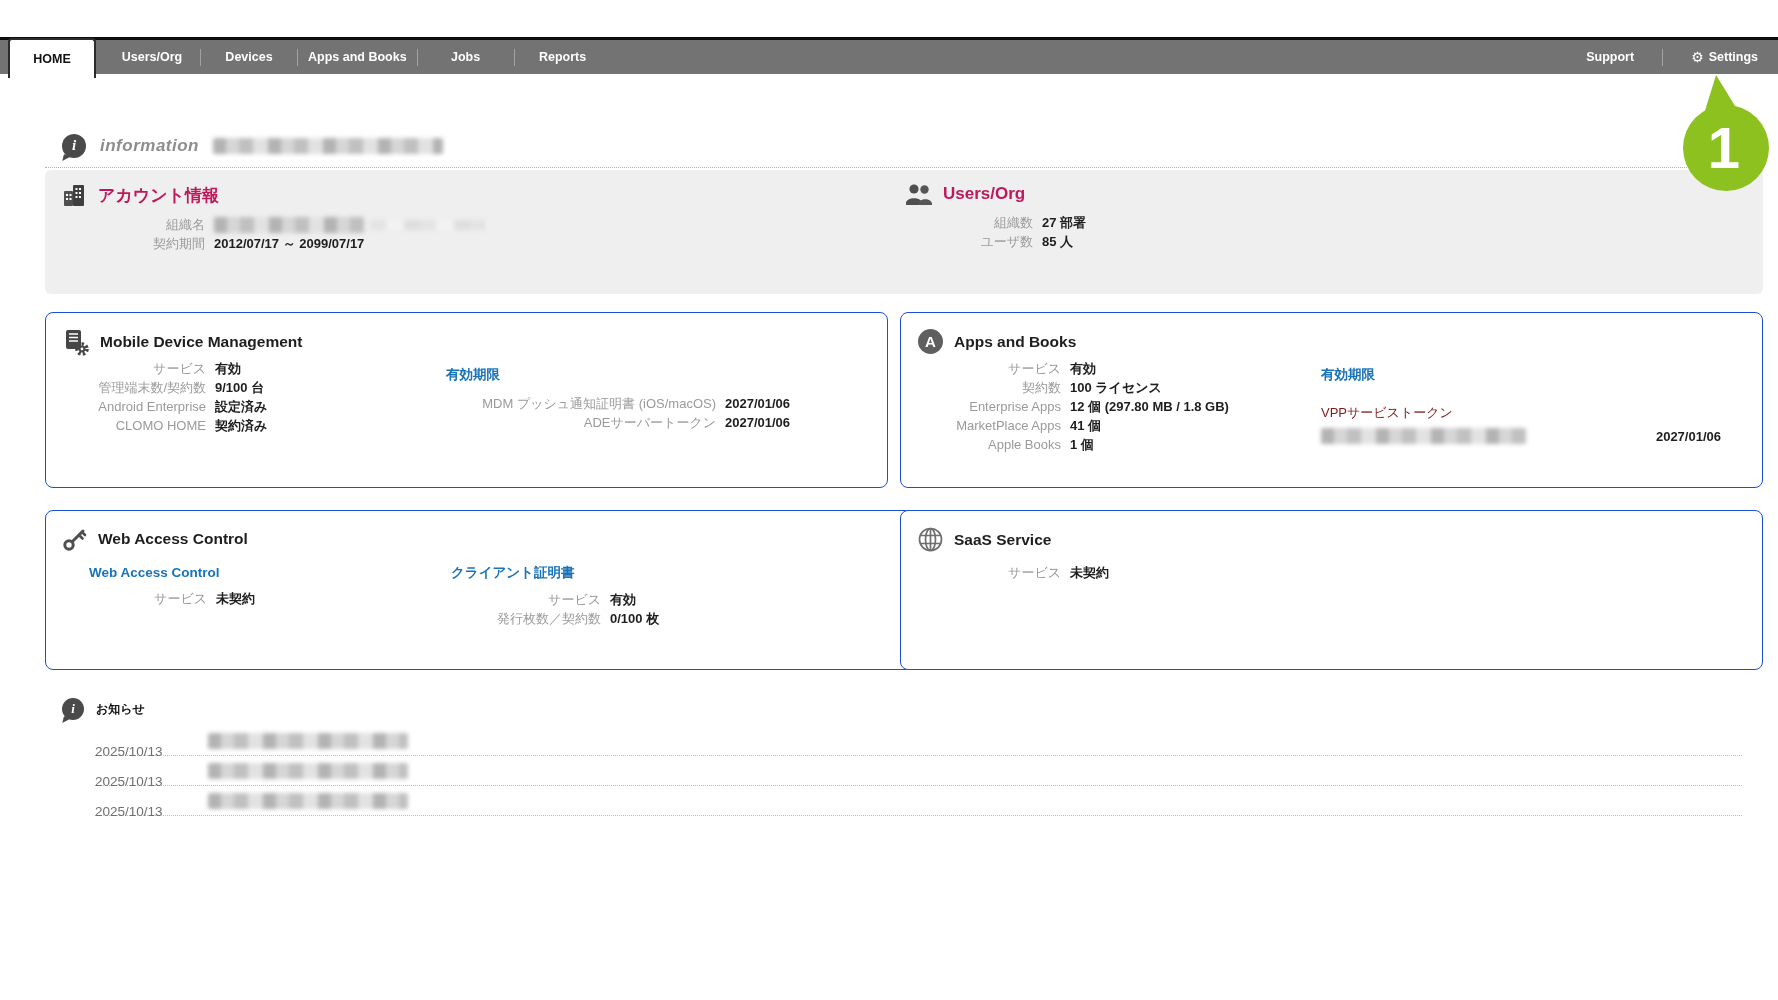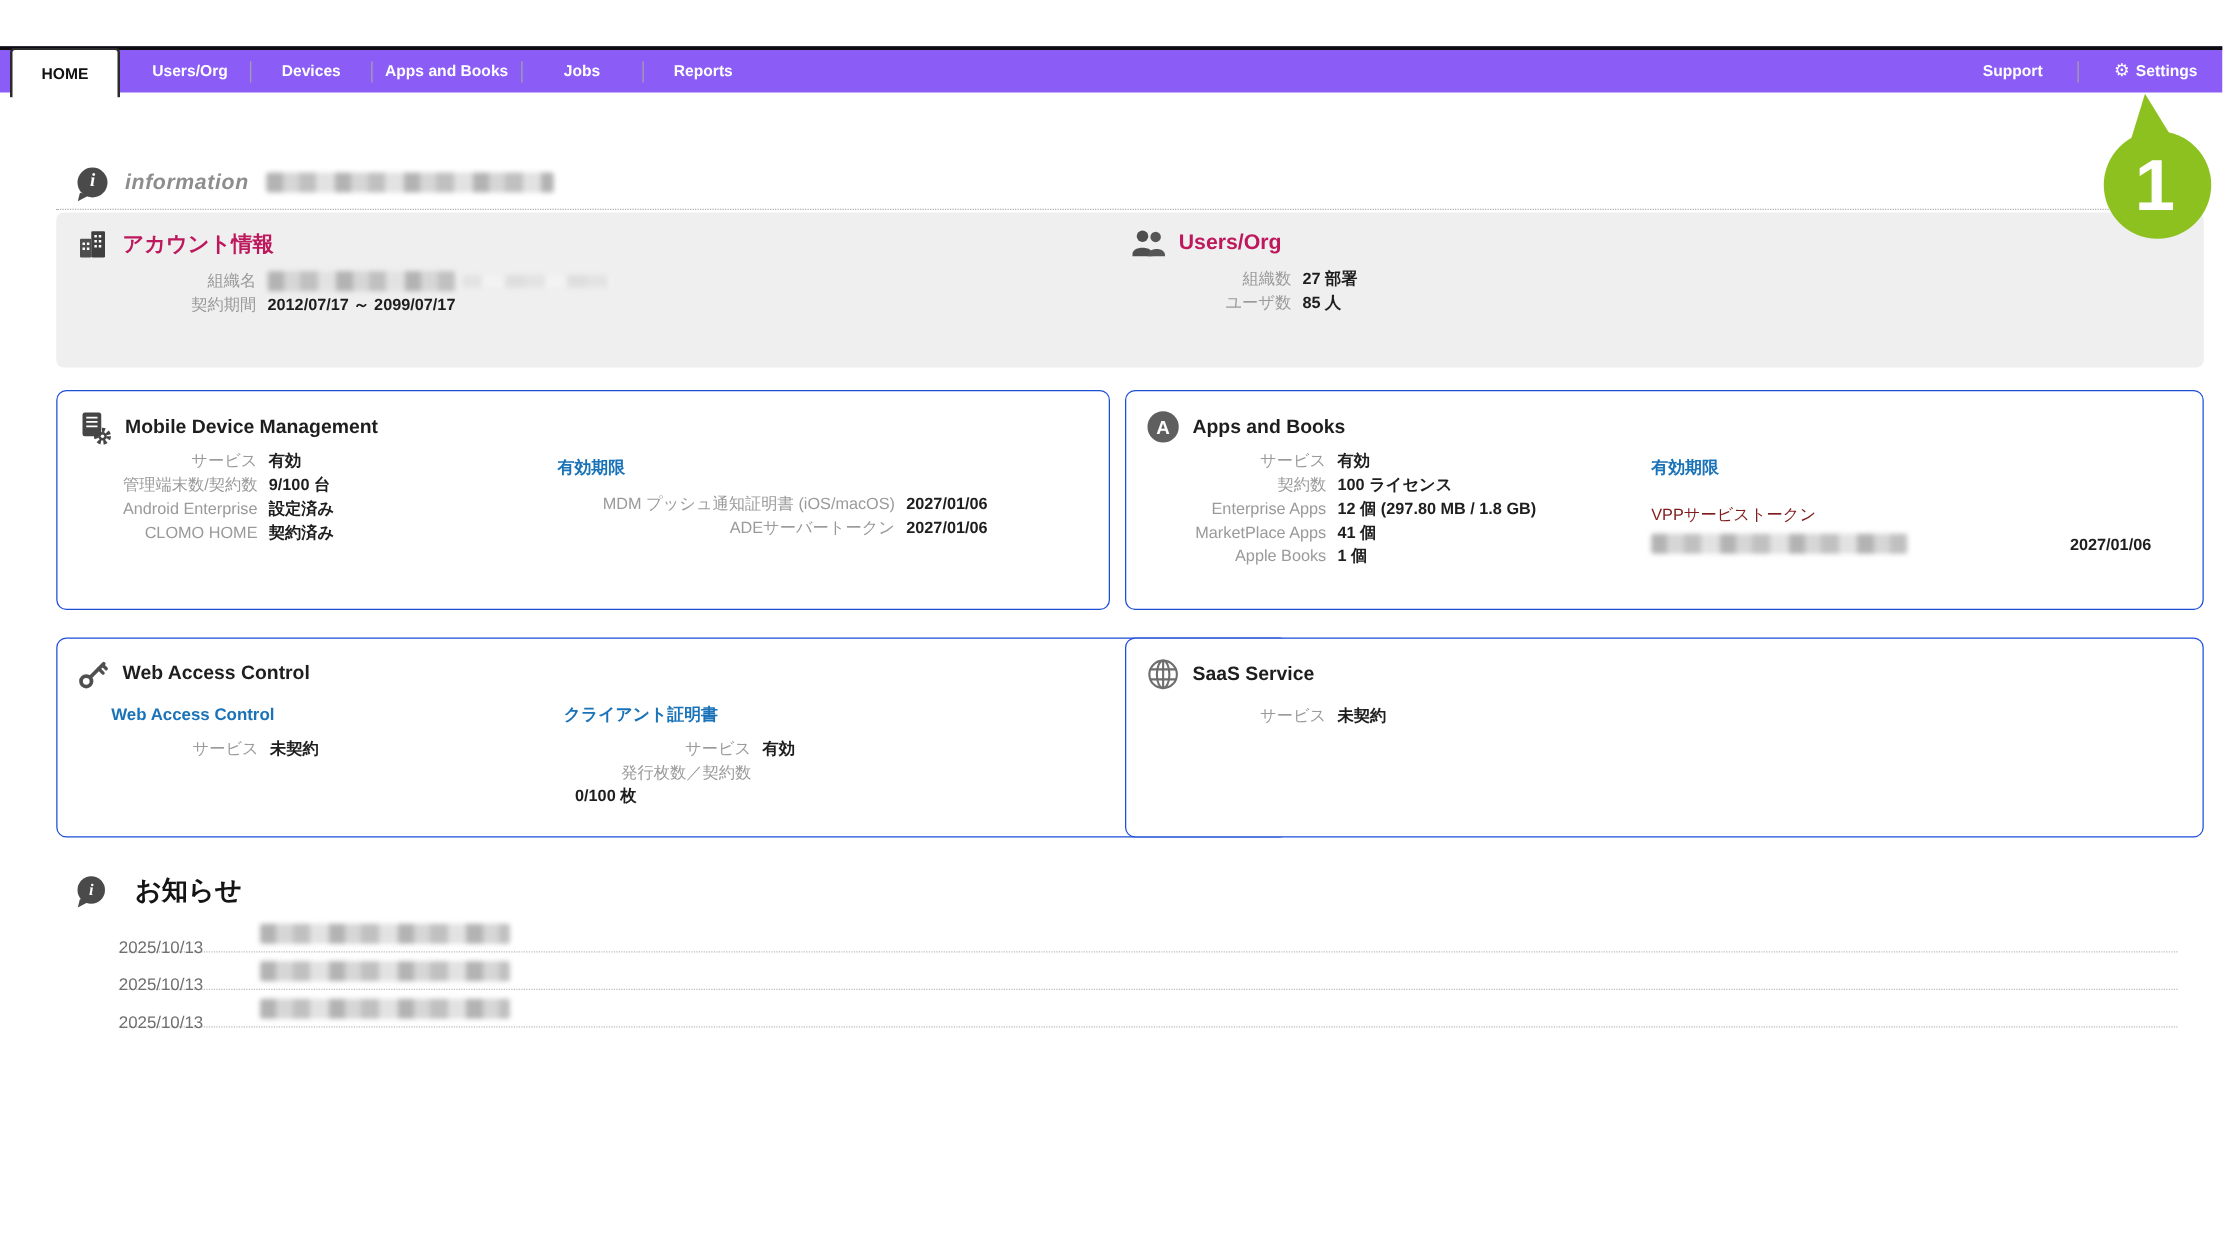--- a/index.html
+++ b/index.html
@@ -5,21 +5,21 @@
   * { box-sizing: border-box; }
   html,body { margin:0; padding:0; }
   body {
     width:1778px; height:1000px; position:relative; overflow:hidden;
     background:#ffffff; font-family:"Liberation Sans","DejaVu Sans",sans-serif;
     -webkit-font-smoothing:antialiased;
   }
 
   
   .nav { position:absolute; left:0; top:37px; width:1778px; height:37px;
-         background:#8b5cf6; border-top:3px solid #0d0d0d; }
+         background:#737373; border-top:3px solid #0d0d0d; }
   .home-tab { position:absolute; left:8px; top:-2px; width:88px; height:40px;
       background:#ffffff; border:2px solid #2b2b2b; border-bottom:0;
       border-radius:4px 4px 0 0; z-index:6; display:flex; align-items:center;
       justify-content:center; font-size:12.5px; font-weight:bold; color:#111; cursor:pointer; }
   .nav-tabs { position:absolute; left:104px; top:0; height:34px; display:flex; align-items:center; }
   .nav-tab { min-width:96px; padding:0 10px; text-align:center; color:#fff;
       font-size:12.5px; font-weight:bold; cursor:pointer; }
   .nav-sep { width:1px; height:17px; background:#a2a2a2; }
   .nav-right { position:absolute; right:20px; top:0; height:34px; display:flex;
       align-items:center; gap:28px; }
@@ -88,21 +88,21 @@
   .wac-col-l .kv, .wac-col-r .kv { margin-top:8px; }
   .wac-col-l .kv .k { width:118px; }
   .wac-col-r .kv .k { width:150px; }
   .saas-rows { position:absolute; left:20px; top:52px; }
   .saas-rows .kv .k { width:140px; }
 
   
   .notices { position:absolute; left:62px; top:698px; width:1680px; }
   .notices .head { display:flex; align-items:center; gap:12px; }
   .notices .head .bubble { width:22px; height:22px; font-size:13px; }
-  .notices .head .ttl { font-size:21px; font-weight:bold; color:#141414;margin-left:12px; }
+  .notices .head .ttl { font-size:12px; font-weight:bold; color:#141414; }
   .notice-rows { margin-left:33px; margin-top:6px; }
   .notice-row { display:flex; align-items:center; height:30px;
       border-bottom:1px dotted #bdbdbd; cursor:pointer; }
   .notice-date { color:#6f6f6f; font-size:13.5px; width:95px; flex:0 0 auto;margin-top:21px; }
   .notice-row .redacted { width:200px; margin-left:18px; }
 
   .icon-svg { flex:0 0 auto; }
   .w230{width:230px;} .w150{width:150px;} .w225{width:225px;} .w205{width:205px;} .w120{width:120px; height:10px; margin-left:6px;}
 </style>
 </head>
@@ -303,21 +303,21 @@
       <span class="k">サービス</span>
       <span class="v">未契約</span>
     </div>
   </div>
   <div class="wac-col-r">
     <span class="blue-link">クライアント証明書</span>
     <div class="kv">
       <span class="k">サービス</span>
       <span class="v">有効</span>
     </div>
-    <div class="kv" style="margin-top:0;flex-direction:column;">
+    <div class="kv" style="margin-top:0;">
       <span class="k">発行枚数／契約数</span>
       <span class="v">0/100 枚</span>
     </div>
   </div>
 </div>
 
 <div class="card" id="card-saas">
   <div class="sec-head">
     <svg class="icon-svg" width="27" height="27" viewBox="0 0 27 27">
       <g stroke="#6e6e6e" fill="none" stroke-width="1.7">

